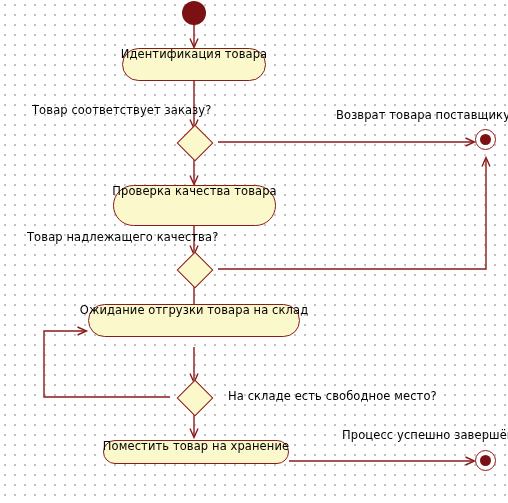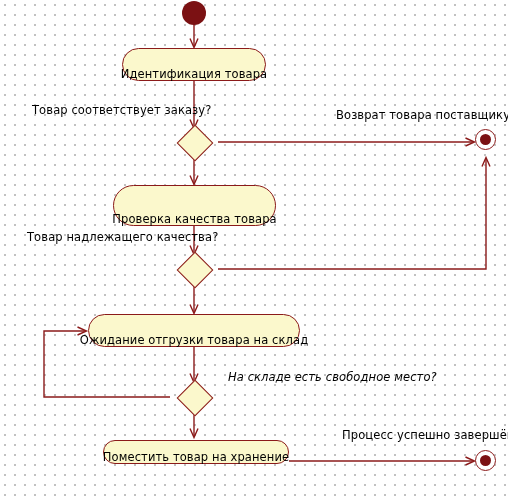--- a/index.html
+++ b/index.html
@@ -31,21 +31,21 @@
   }
   .node {
     position: absolute;
     box-sizing: border-box;
   }
   .activity {
     background: #fbf8cc;
     border: 1.4px solid #8b1a1a;
     border-radius: 999px;
     display: flex;
-    align-items: flex-end;
+    align-items: flex-start;
     justify-content: center;
     color: #000000;
     font-size: 11.5px;
     line-height: 1;
     white-space: nowrap;
     letter-spacing: 0.1px;
   }
   .decision {
     background: #fbf8cc;
     border: 1.4px solid #8b1a1a;
@@ -130,21 +130,21 @@
   </div>
 
   <div class="node activity" style="left:113px; top:185px; width:163px; height:41px;">
     <span>Проверка качества товара</span>
   </div>
 
   <div class="decision-wrap" style="left:177px; top:252px; width:34px; height:34px;">
     <div class="decision" style="width:24px; height:24px; margin:5px;"></div>
   </div>
 
-  <div class="node activity" style="left:88px; top:314px; width:212px; height:33px;">
+  <div class="node activity" style="left:88px; top:304px; width:212px; height:33px;">
     <span>Ожидание отгрузки товара на склад</span>
   </div>
 
   <div class="decision-wrap" style="left:177px; top:380px; width:34px; height:34px;">
     <div class="decision" style="width:24px; height:24px; margin:5px;"></div>
   </div>
 
   <div class="node activity" style="left:103px; top:440px; width:186px; height:24px;">
     <span>Поместить товар на хранение</span>
   </div>
@@ -156,17 +156,17 @@
   <div class="node end-node" style="left:475px; top:450px; width:21px; height:21px;">
     <div class="end-node-inner"></div>
   </div>
 
   <div class="edge-label" style="left:32px; top:105px;text-align:center;">Товар соответствует заказу?</div>
 
   <div class="edge-label" style="left:336px; top:110px;">Возврат товара поставщику</div>
 
   <div class="edge-label" style="left:27px; top:232px;">Товар надлежащего качества?</div>
 
-  <div class="edge-label" style="left:228px; top:372px;font-style:italic;">На складе есть свободное место?</div>
+  <div class="edge-label" style="left:228px; top:391px;">На складе есть свободное место?</div>
 
   <div class="edge-label" style="left:342px; top:430px;">Процесс успешно завершён</div>
 
 </div>
 
 </body></html>

